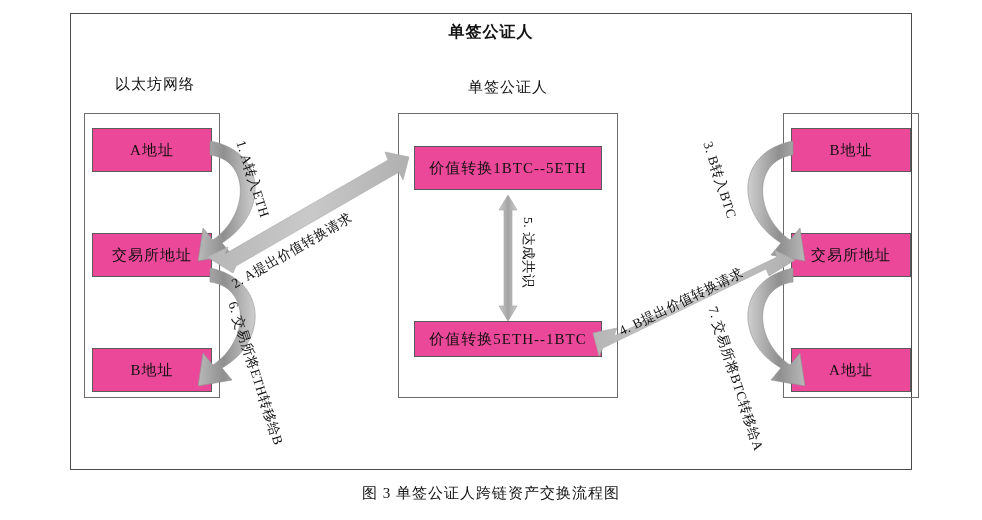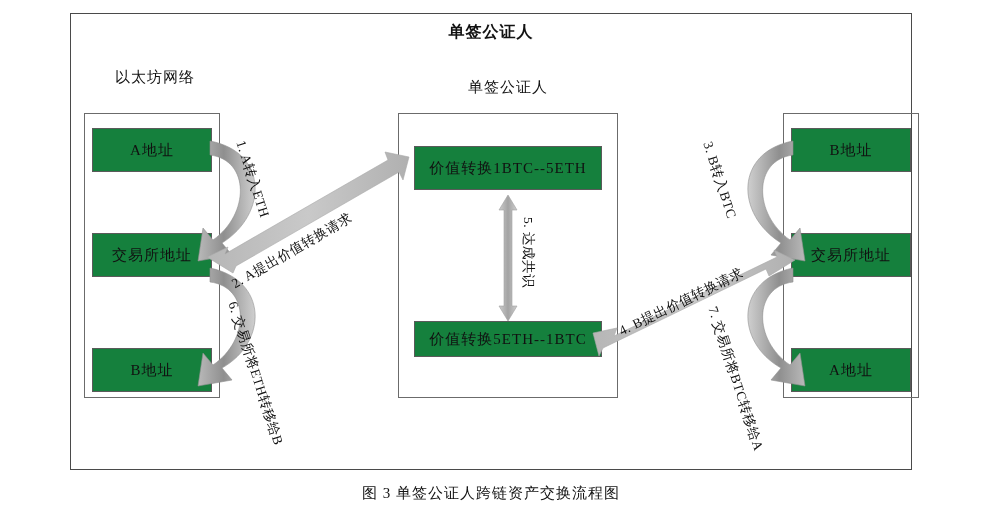--- a/index.html
+++ b/index.html
@@ -7,39 +7,39 @@
   #stage{position:relative;width:982px;height:520px;overflow:hidden;background:#fff;}
 
   .outer-frame{position:absolute;left:70px;top:13px;width:842px;height:457px;border:1.5px solid #4a4a4a;box-sizing:border-box;background:transparent;}
 
   .notary-title{position:absolute;left:0;top:22px;width:982px;text-align:center;font-size:16px;letter-spacing:1px;font-weight:bold;}
 
   .col-title{position:absolute;font-size:15px;letter-spacing:1px;text-align:center;white-space:nowrap;}
 
   .net-box{position:absolute;border:1.5px solid #6b6b6b;box-sizing:border-box;background:transparent;}
 
-  .addr-box{position:absolute;border:1.5px solid #5a5a5a;box-sizing:border-box;background:#15803d;
+  .addr-box{position:absolute;border:1.5px solid #5a5a5a;box-sizing:border-box;background:#ec4899;
     display:flex;align-items:center;justify-content:center;font-size:15px;letter-spacing:1px;white-space:nowrap;}
 
   svg.layer{position:absolute;left:0;top:0;width:982px;height:520px;pointer-events:none;}
 
   .arr-label{position:absolute;font-size:13.5px;white-space:nowrap;letter-spacing:0.5px;transform-origin:0 50%;}
 
   .caption{position:absolute;left:0;top:484px;width:982px;text-align:center;font-size:15px;letter-spacing:1px;font-family:Liberation Serif, serif;}
 </style>
 </head>
 <body>
 
 <div id="stage">
 
   <div class="outer-frame"></div>
 
   <div class="notary-title">单签公证人</div>
 
-  <div class="col-title" style="left:75px;top:68px;width:160px;">以太坊网络</div>
+  <div class="col-title" style="left:75px;top:75px;width:160px;">以太坊网络</div>
   <div class="col-title" style="left:418px;top:78px;width:180px;">单签公证人</div>
 
   <div class="net-box" style="left:84px;top:113px;width:136px;top:113px;height:285px;"></div>
   <div class="net-box" style="left:398px;top:113px;width:220px;height:285px;"></div>
   <div class="net-box" style="left:783px;top:113px;width:136px;height:285px;"></div>
 
   <div class="addr-box" style="left:92px;top:128px;width:120px;height:44px;">A地址</div>
   <div class="addr-box" style="left:92px;top:233px;width:120px;height:44px;">交易所地址</div>
   <div class="addr-box" style="left:92px;top:348px;width:120px;height:44px;">B地址</div>
 

